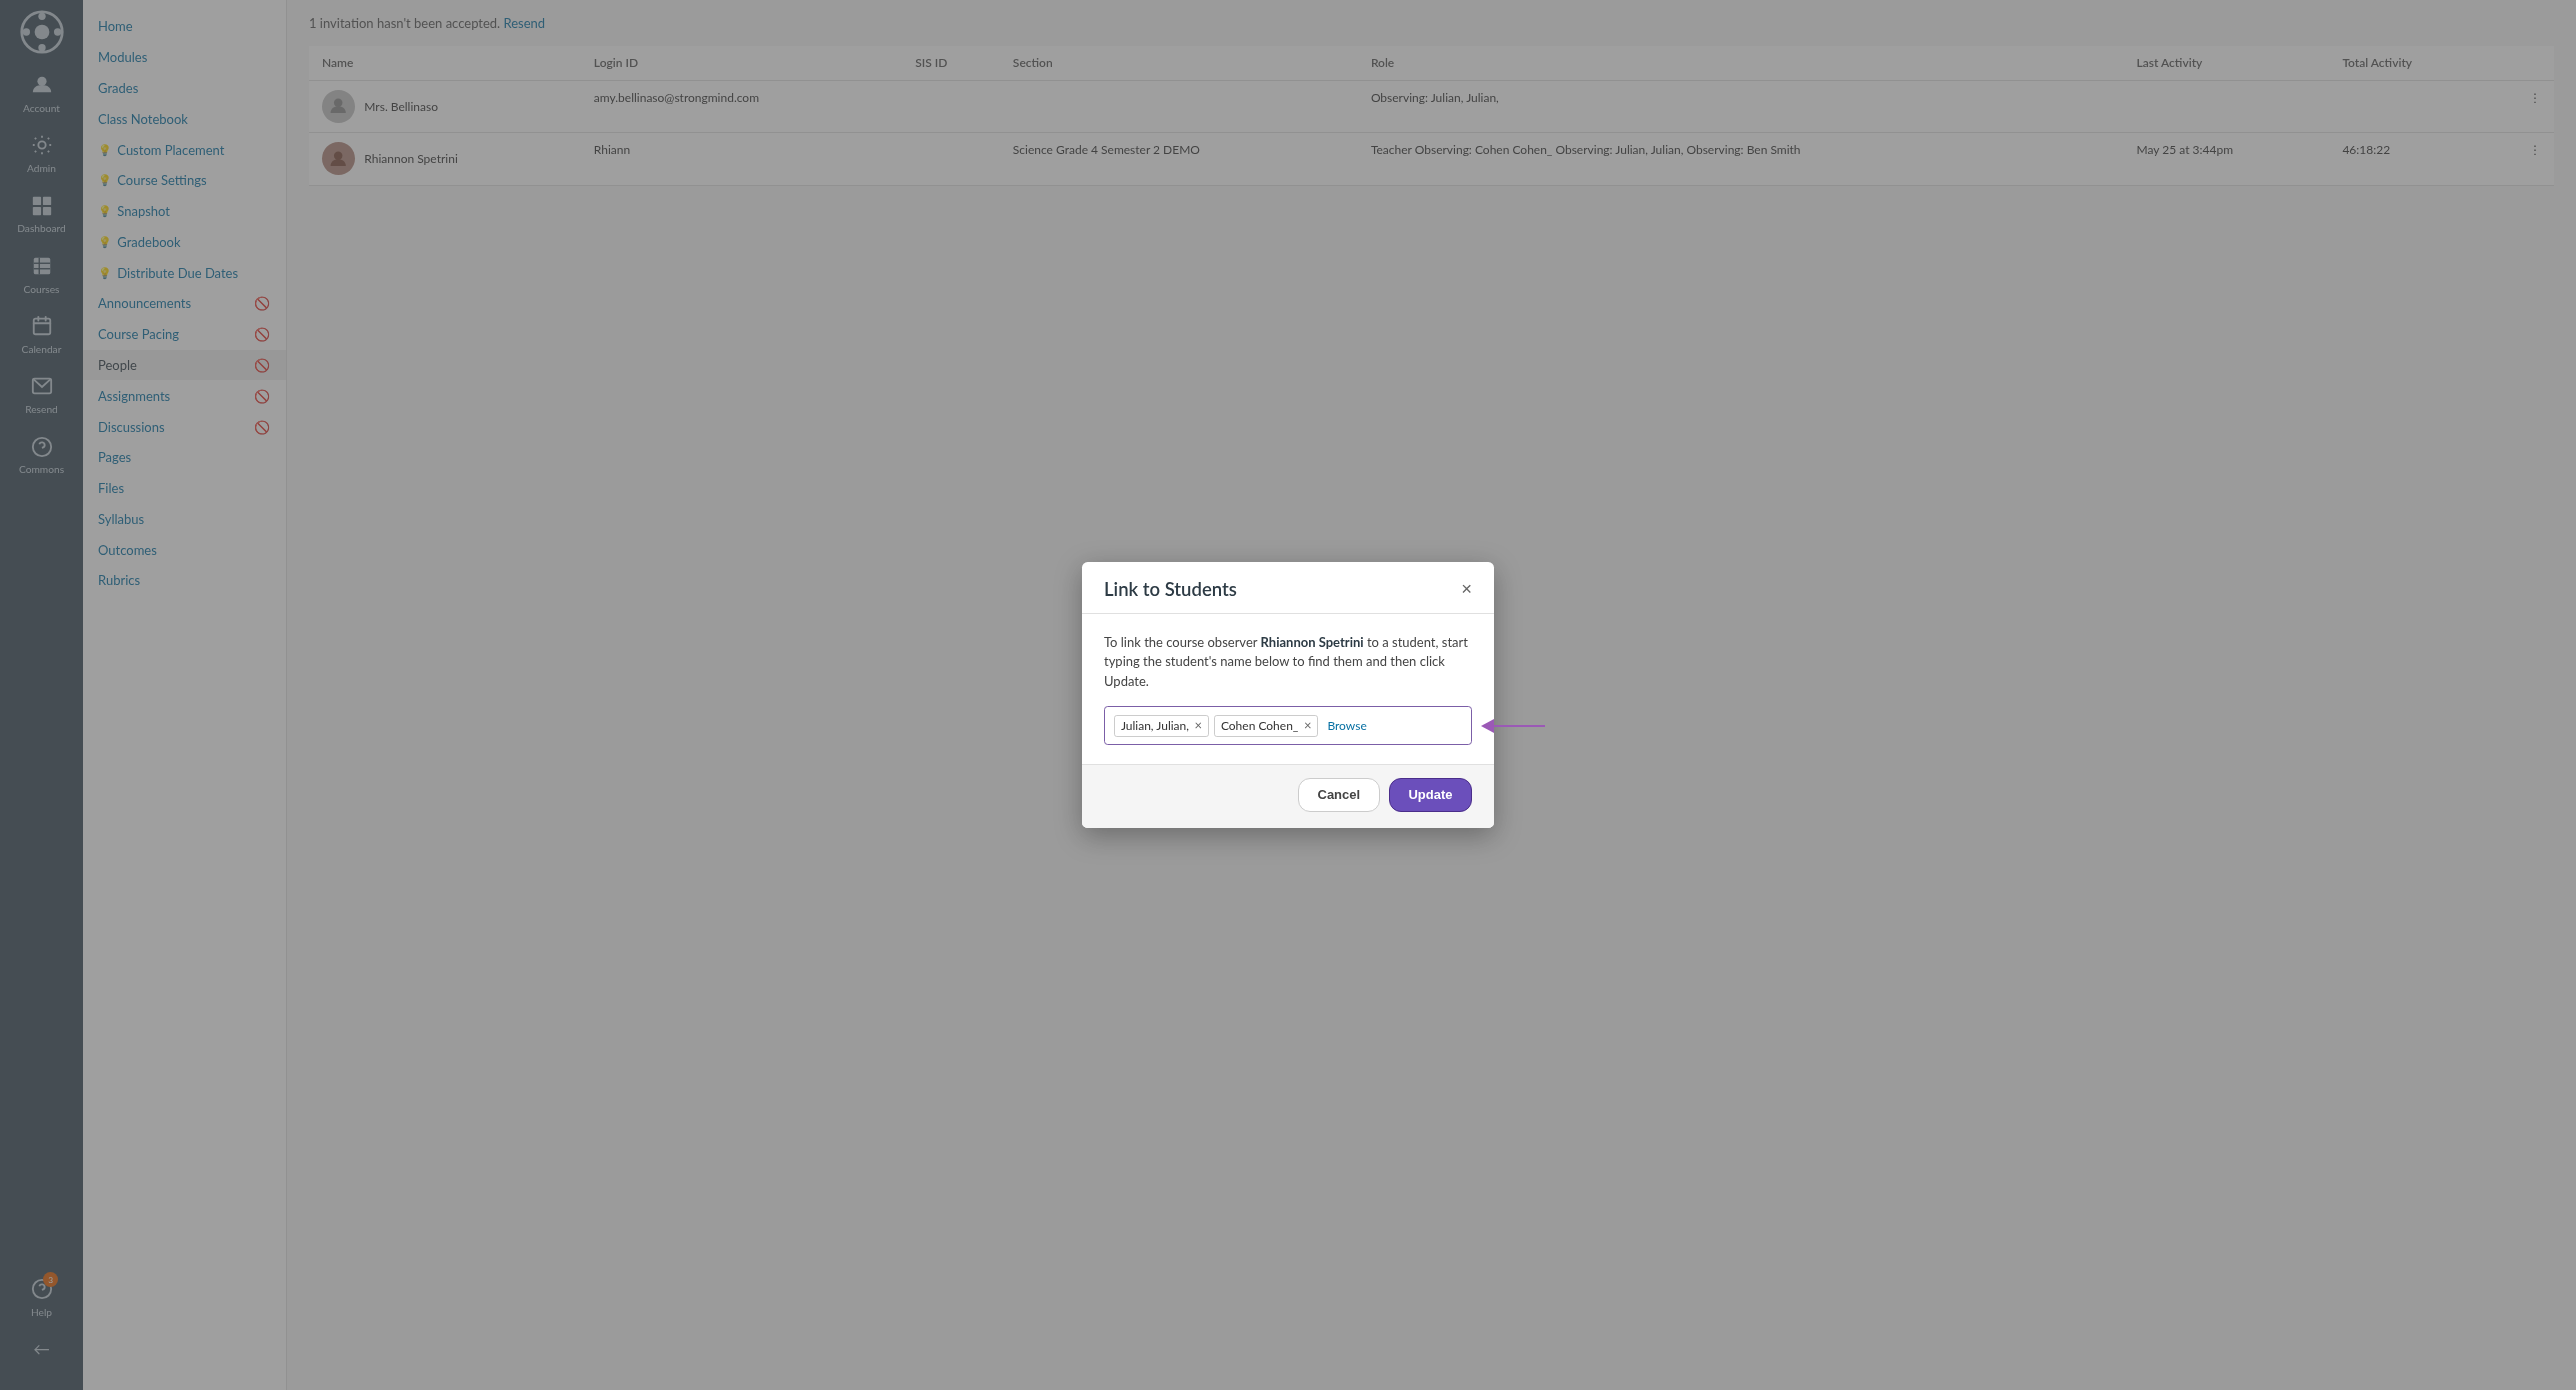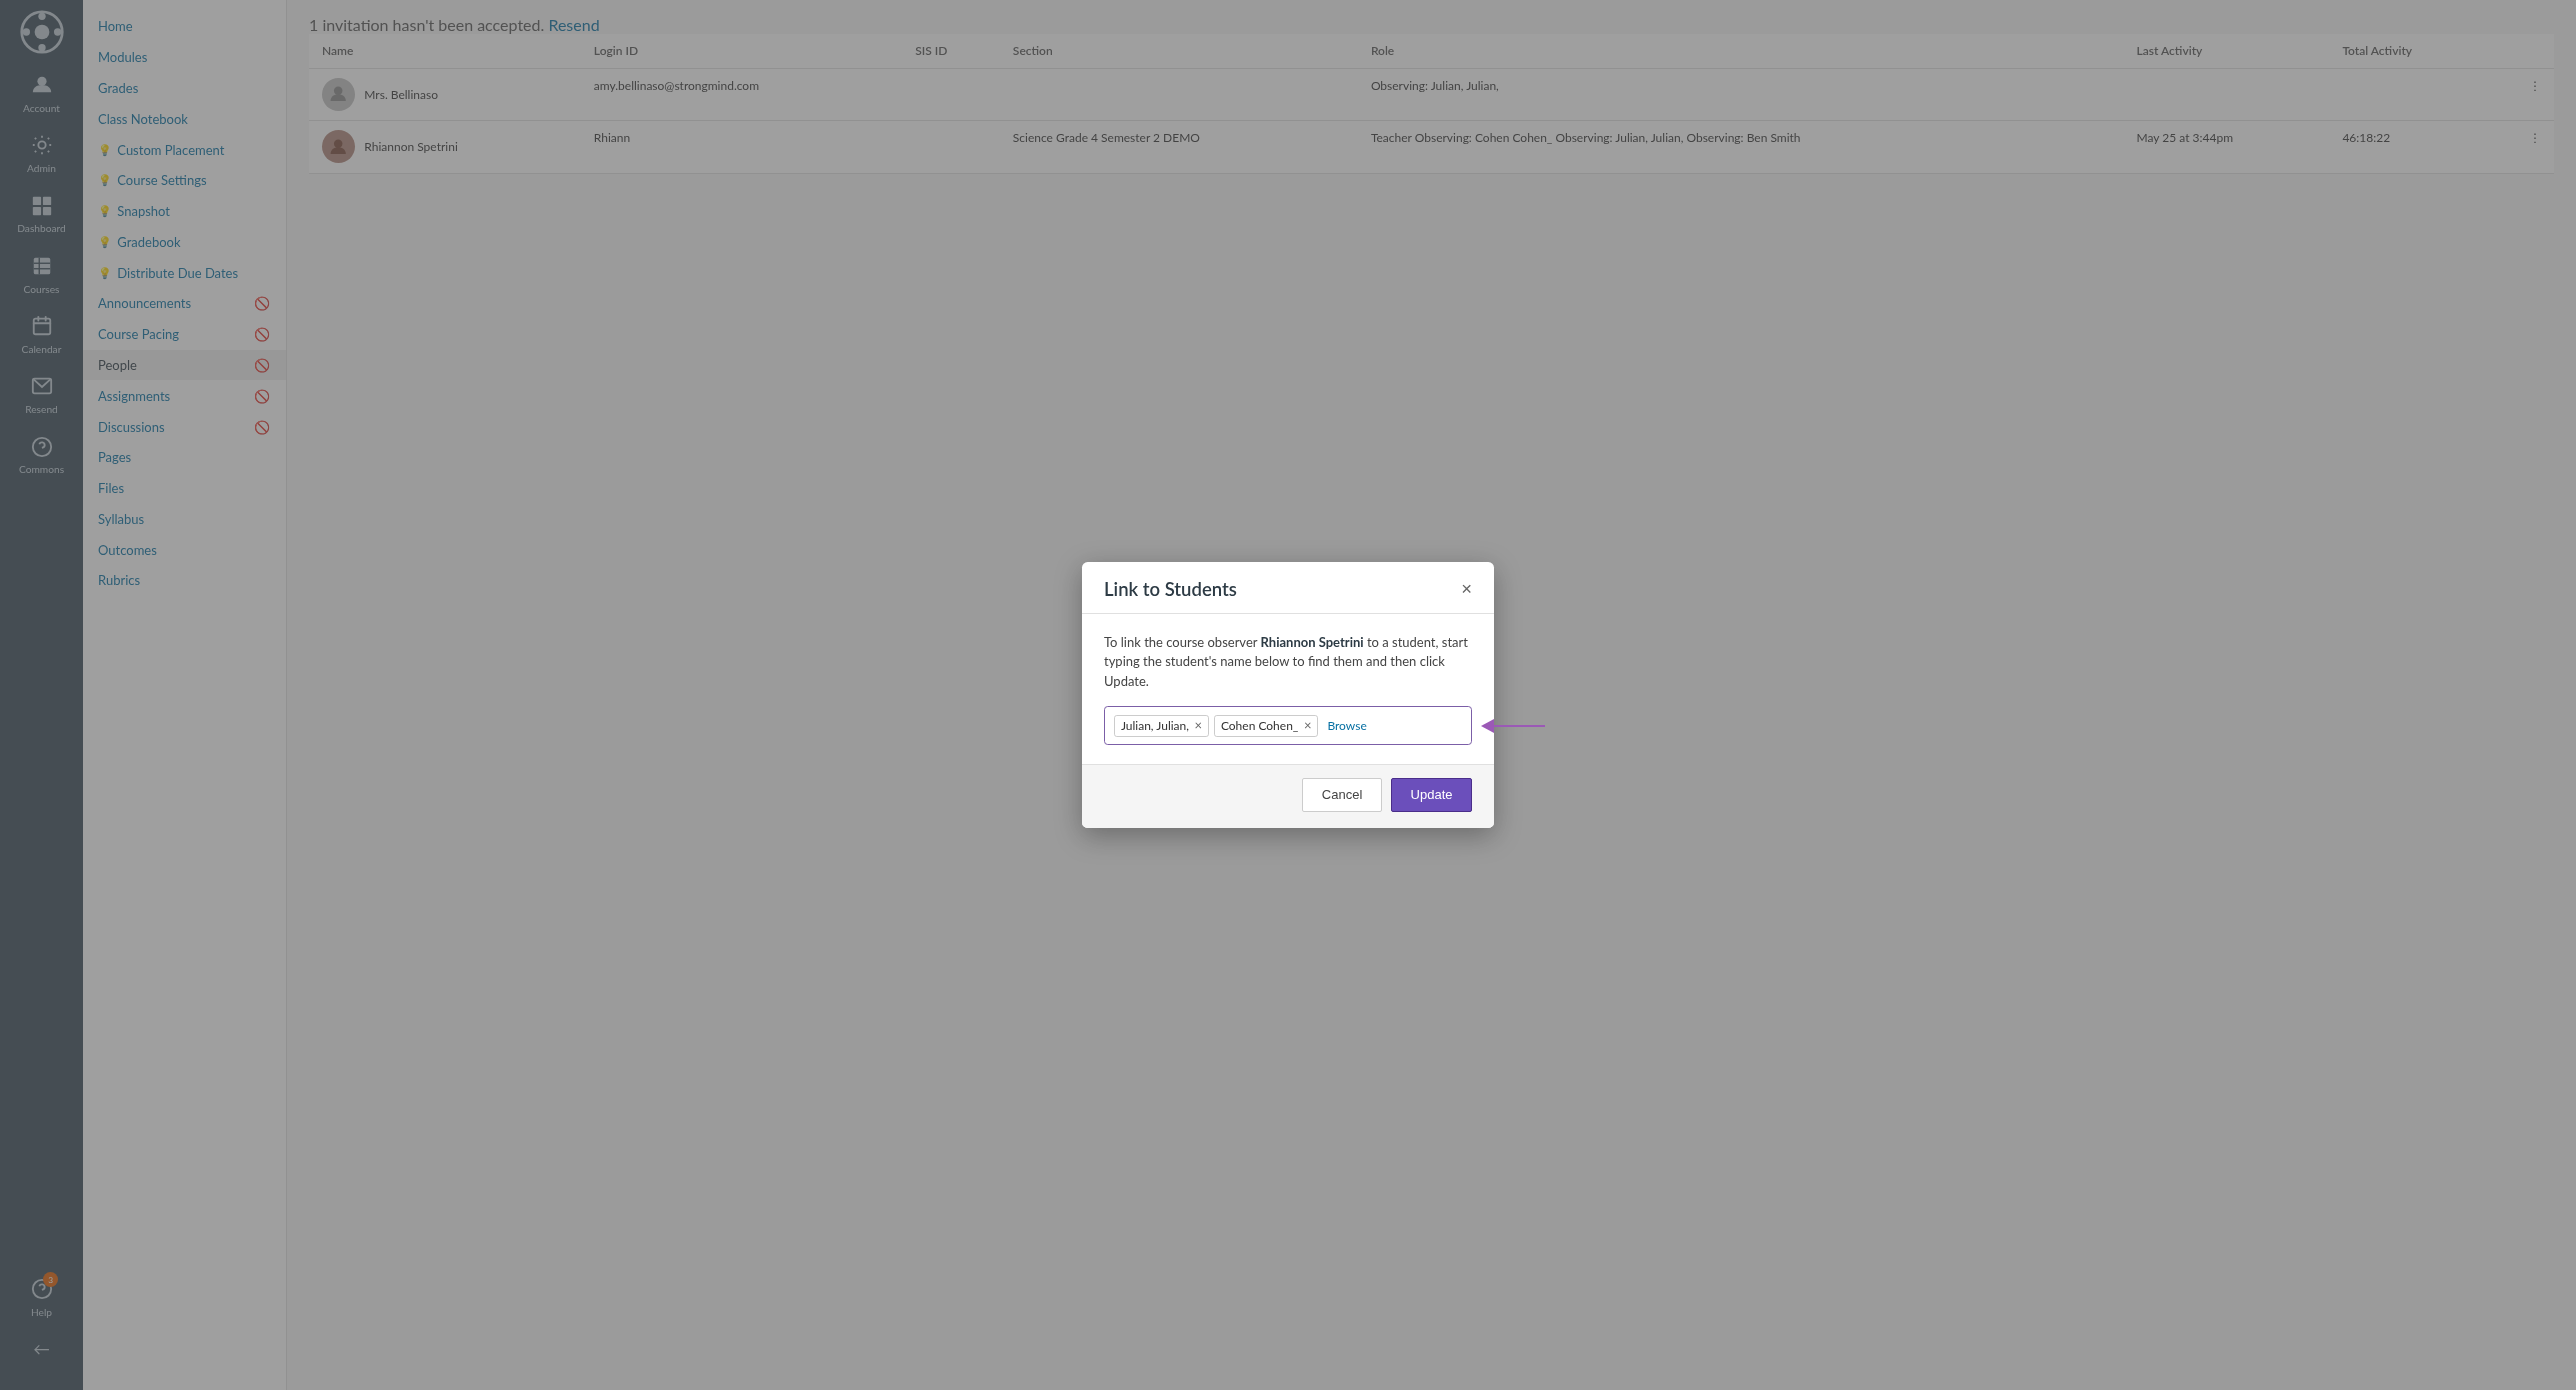--- a/index.html
+++ b/index.html
@@ -101,22 +101,23 @@
       overflow-y: auto;
       background: #f5f5f5;
       position: relative;
     }
 
     
     .table-area {
       padding: 15px 22px;
     }
     .invitation-bar {
-      font-size: 16px;
+      font-size: 13px;
       color: #555;
+      margin-bottom: 15px;
     }
     .invitation-bar a {
       color: #0770a3;
       text-decoration: none;
     }
 
     .people-table {
       width: 100%;
       border-collapse: collapse;
       background: #fff;
@@ -254,23 +255,23 @@
       display: flex;
       justify-content: flex-end;
       gap: 9.3px;
       background: #f5f5f5;
       border-top: 0.9px solid #e0e0e0;
       border-radius: 0 0 5.6px 5.6px;
     }
     .btn {
       padding: 8.3px 18.5px;
       font-size: 13px;
-      border-radius: 2px;
-      cursor: pointer;
-      font-weight: 400;
+      border-radius: 12px;
+      cursor: pointer;
+      font-weight: 700;
       border: 0.9px solid #ccc;
     }
     .btn-cancel {
       background: #fff;
       color: #444;
     }
     .btn-update {
       background: #6b4fbb;
       color: #fff;
       border: 1.9px solid #4a2d8a;

